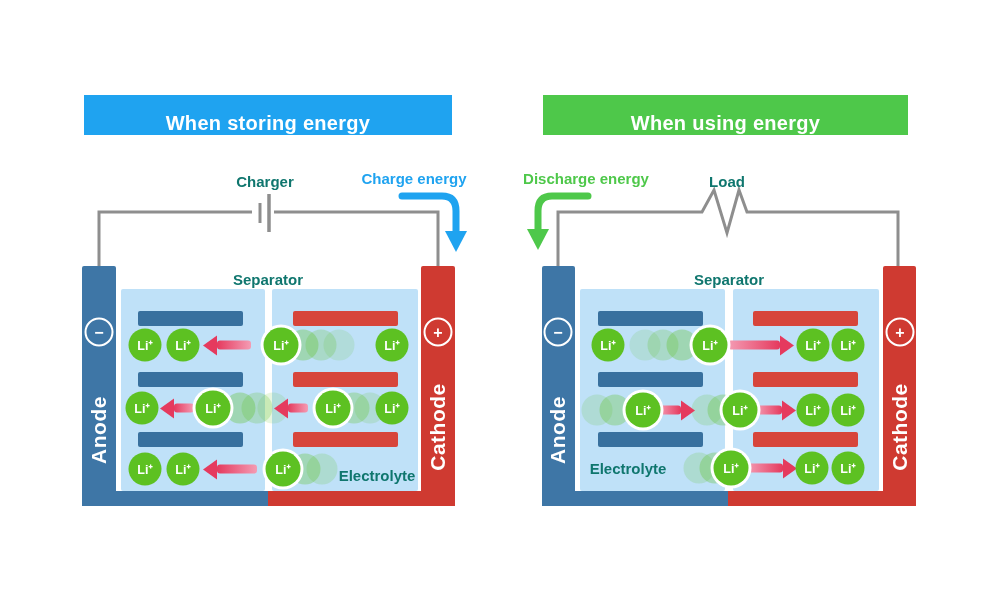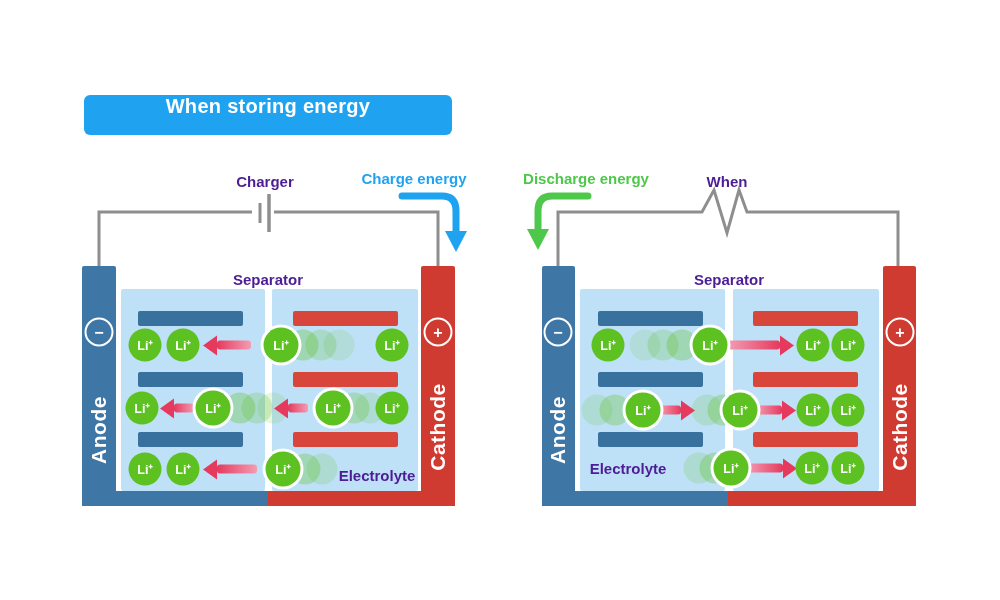--- a/index.html
+++ b/index.html
@@ -13,25 +13,25 @@
   html,body{margin:0;padding:0;background:#fff;}
   body{width:1000px;height:600px;font-family:"Liberation Sans",sans-serif;font-weight:bold;}
   .canvas{position:relative;width:1000px;height:600px;background:#fff;overflow:hidden;}
   .wires{position:absolute;left:0;top:0;}
   .wire{stroke:var(--wire-gray);stroke-width:3;fill:none;}
   .tick{stroke:var(--wire-gray);fill:none;}
   .cur-blue{stroke:var(--charge-blue);stroke-width:7;fill:none;stroke-linecap:round;}
   .cur-blue-head{fill:var(--charge-blue);}
   .cur-green{stroke:var(--discharge-green);stroke-width:7;fill:none;stroke-linecap:round;}
   .cur-green-head{fill:var(--discharge-green);}
-  .header-bar{position:absolute;top:95px;height:40px;display:flex;align-items:flex-start;justify-content:center;color:#fff;font-size:20px;letter-spacing:.3px;border-radius:6px;}
+  .header-bar{position:absolute;top:95px;height:40px;display:flex;align-items:flex-end;justify-content:center;color:#fff;font-size:20px;letter-spacing:.3px;}
   .hb-blue{background:var(--header-blue);}
   .hb-green{background:var(--header-green);}
   .ctr{position:absolute;transform:translate(-50%,-50%);white-space:nowrap;}
-  .lbl{font-size:15px;color:#4c1d95;}
+  .lbl{font-size:15px;color:#0f766e;}
   .lbl-blue{color:var(--charge-blue);}
   .lbl-green{color:var(--discharge-green);}
   .electrode{position:absolute;top:266px;height:240px;border-radius:2px;}
   .anode{background:var(--anode-blue);}
   .cathode{background:var(--cathode-red);}
   .strip{position:absolute;top:491px;height:15px;}
   .strip-blue{background:var(--anode-blue);}
   .strip-red{background:var(--cathode-red);}
   .elyte{position:absolute;top:289px;height:202px;background:var(--electrolyte-blue);border-radius:2px;}
   .bar{position:absolute;width:105px;height:15px;border-radius:2px;}
@@ -137,21 +137,24 @@
     <span class="trail" style="left:305px;top:469px;opacity:.3"></span>
     <span class="trail" style="left:322px;top:469px;opacity:.18"></span>
     <div class="arrow left" style="left:230px;top:469px;width:54px;">
         <span class="shaft"></span>
       </div>
     <span class="ion" style="left:145px;top:469px;">Li⁺</span>
     <span class="ion" style="left:183px;top:469px;">Li⁺</span>
     <span class="ion ring" style="left:283px;top:469px;">Li⁺</span>
   </div>
 
-  <div class="ctr lbl" style="left:727px;top:181px;">When</div>
+  <div class="header-bar hb-green" style="left:543px;width:365px;">
+    <span>When using energy</span>
+  </div>
+  <div class="ctr lbl" style="left:727px;top:181px;">Load</div>
   <div class="ctr lbl lbl-green" style="left:586px;top:178px;">Discharge energy</div>
 
   <div>
     <div class="electrode anode" style="left:542px;width:33px;"></div>
     <div class="electrode cathode" style="left:883px;width:33px;"></div>
     <div class="strip strip-blue" style="left:542px;width:186px;"></div>
     <div class="strip strip-red" style="left:728px;width:188px;"></div>
     <div class="elyte" style="left:580px;width:145px;"></div>
     <div class="elyte" style="left:733px;width:146px;"></div>
 

